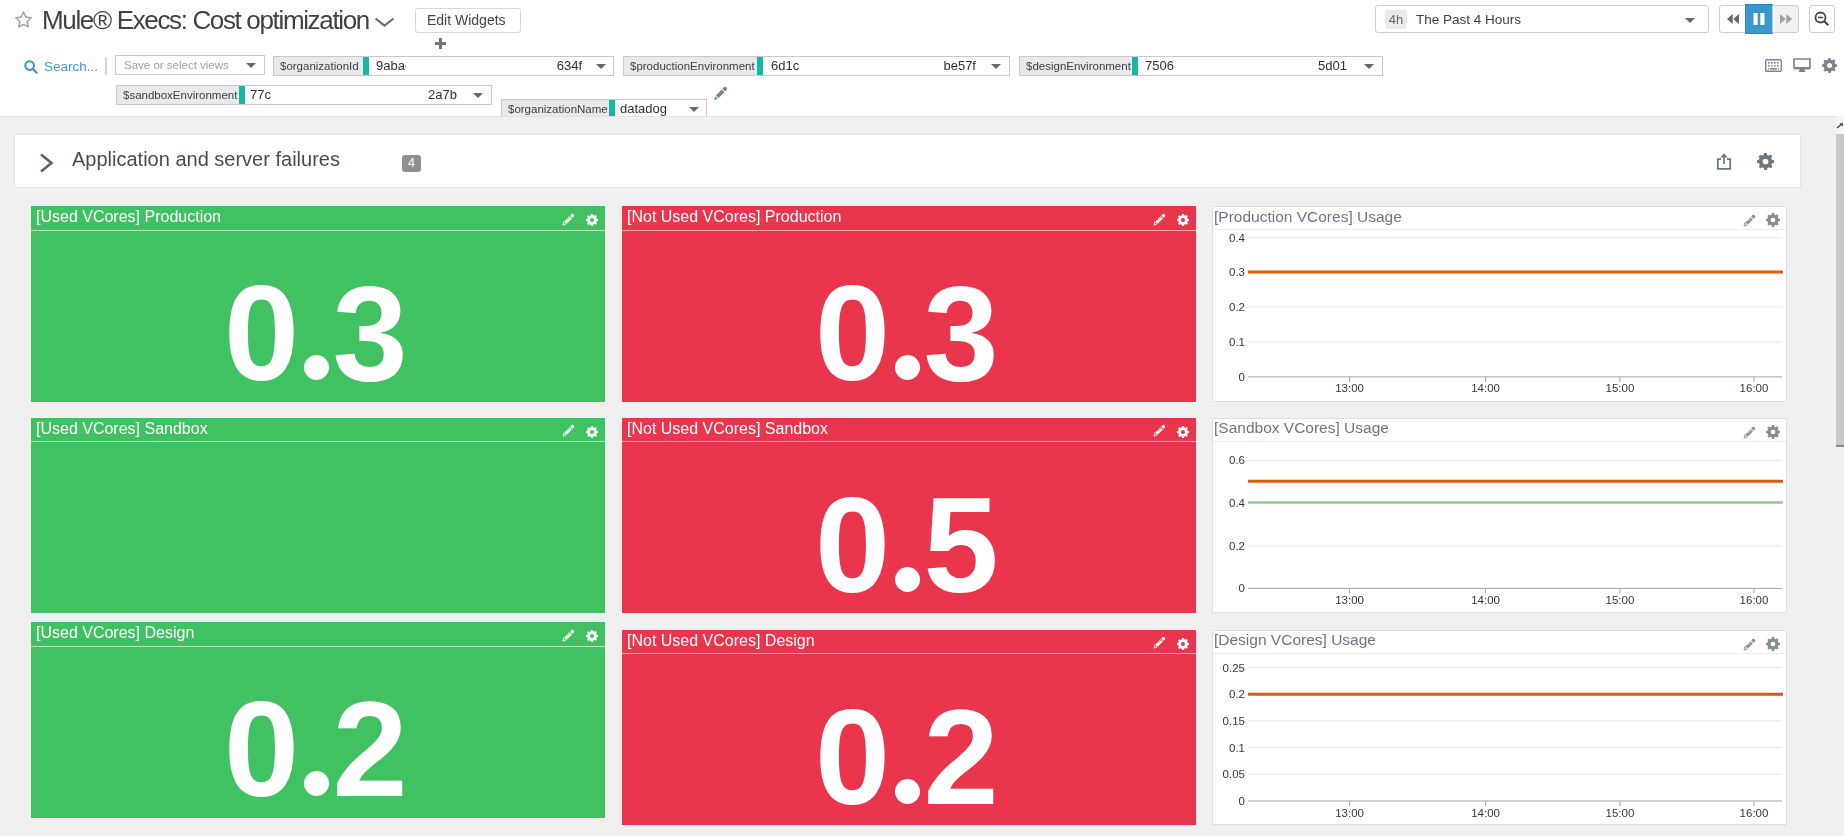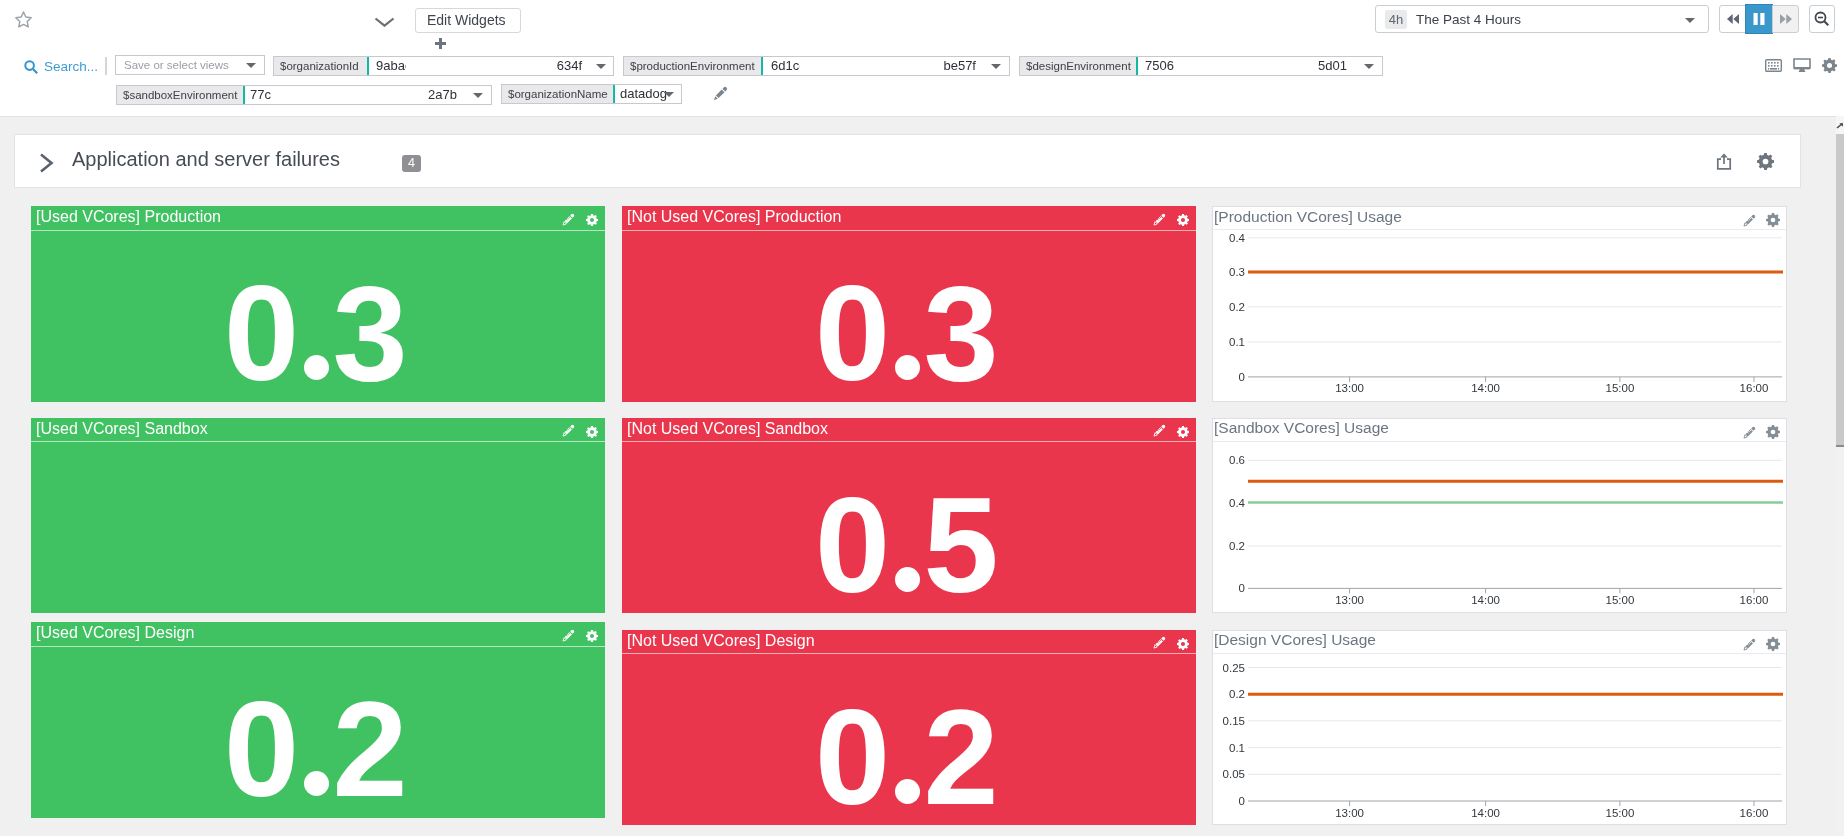--- a/index.html
+++ b/index.html
@@ -26,21 +26,21 @@
 #player svg { position:absolute; left:50%; top:50%; transform:translate(-50%,-50%); }
 
 #zoombtn { position:absolute; left:1808.5px; top:5px; width:26px; height:28px; border:1px solid #c9ced3; border-radius:3px; background:#fff; }
 
 
 #search-ico { position:absolute; left:24px; top:60px; }
 #search-txt { position:absolute; left:44px; top:59px; font-size:13.5px; color:#3f9cd0; }
 #vsep { position:absolute; left:105px; top:57px; width:2px; height:18px; background:#d5d5d8; }
 
 .field { position:absolute; height:20px; background:#fff; border:1px solid #c9c9cd; font-size:13px; color:#2e3138; }
-.field .flbl { position:absolute; left:0; top:0; bottom:0; background:#e9e9eb; color:#3f4146; padding:0 6px; line-height:18px; white-space:nowrap; overflow:hidden; border-right:2px solid #14b8a6; font-size:11.5px; }
+.field .flbl { position:absolute; left:0; top:0; bottom:0; background:#e9e9eb; color:#3f4146; padding:0 6px; line-height:18px; white-space:nowrap; overflow:hidden; border-right:6px solid #14b8a6; font-size:11.5px; }
 .field .fval { position:absolute; top:0; line-height:18px; white-space:nowrap; overflow:hidden; }
 .field .frgt { position:absolute; top:0; line-height:18px; }
 .caret { width:0; height:0; border-left:5px solid transparent; border-right:5px solid transparent; border-top:5px solid #62686e; display:inline-block; }
 .field .fcaret { position:absolute; top:7px; }
 
 #saveviews { left:115px; top:55px; width:150px; }
 #saveviews .ph { position:absolute; left:8px; top:0; line-height:18px; color:#999fa6; font-size:11.5px; }
 
 
 #content { position:absolute; left:0; top:116px; width:1844px; height:720px; background:#f0f0f1; border-top:1px solid #e2e2e4; }
@@ -75,20 +75,21 @@
 #sbar .sthumb { position:absolute; left:0; top:18px; width:8px; height:313px; background:#c9c9c9; border-bottom:2px solid #8a8a8a; }
 </style>
 </head>
 <body>
 <div id="page">
 
   <div id="topbar">
     <svg class="abs" style="left:15px;top:11px" width="17" height="18" viewBox="0 0 17 18">
         <path d="M8.5 1 L10.8 6 L16.2 6.7 L12.2 10.5 L13.2 15.9 L8.5 13.4 L3.8 15.9 L4.8 10.5 L0.8 6.7 L6.2 6 Z" fill="none" stroke="#9aa1a8" stroke-width="1.4" stroke-linejoin="round"></path>
       </svg>
+    <div id="dash-title">Mule® Execs: Cost optimization</div>
     <svg class="abs" style="left:374px;top:17px" width="21" height="10" viewBox="0 0 21 10">
         <path d="M1.5 1.5 L10.5 8.7 L19.5 1.5" fill="none" stroke="#6b7076" stroke-width="2.2"></path>
       </svg>
     <div id="edit-btn">Edit Widgets<svg width="11" height="11" viewBox="0 0 11 11" style="margin-left:8px">
           <path d="M4 0 h3 v4 h4 v3 h-4 v4 h-3 v-4 h-4 v-3 h4 z" fill="#6d747d"></path>
         </svg></div>
 
     <div id="timebox">
       <div class="chip">4h</div>
       <div class="lbl">The Past 4 Hours</div>
@@ -150,21 +151,21 @@
       <div class="fval" style="left:125px;width:170px">7506</div>
       <div class="frgt" style="right:35px">5d01</div>
       <span class="fcaret caret" style="right:8px"></span>
     </div>
     <div class="field" style="left:116px;top:85px;width:376px">
       <div class="flbl" style="width:127.5px">$sandboxEnvironment</div>
       <div class="fval" style="left:133px;width:161px">77c</div>
       <div class="frgt" style="right:34px">2a7b</div>
       <span class="fcaret caret" style="right:8px"></span>
     </div>
-    <div class="field" style="left:501px;top:84px;width:181px">
+    <div class="field" style="left:501px;top:99px;width:206px">
       <div class="flbl" style="width:113px">$organizationName</div>
       <div class="fval" style="left:118px;width:53px">datadog</div>
       <span class="fcaret caret" style="right:7px"></span>
     </div>
     <svg class="abs" style="left:713px;top:86px" width="15" height="15" viewBox="0 0 16 16">
         <g fill="#7b858d">
           <path d="M3.1 10 L9.3 3.8 L12.2 6.7 L6 12.9 Z"></path>
           <path d="M10.1 3 L11.5 1.6 A2 2 0 0 1 14.4 4.5 L13 5.9 Z"></path>
           <path d="M2.4 10.8 L5.2 13.6 L1 15 Z"></path>
         </g>

